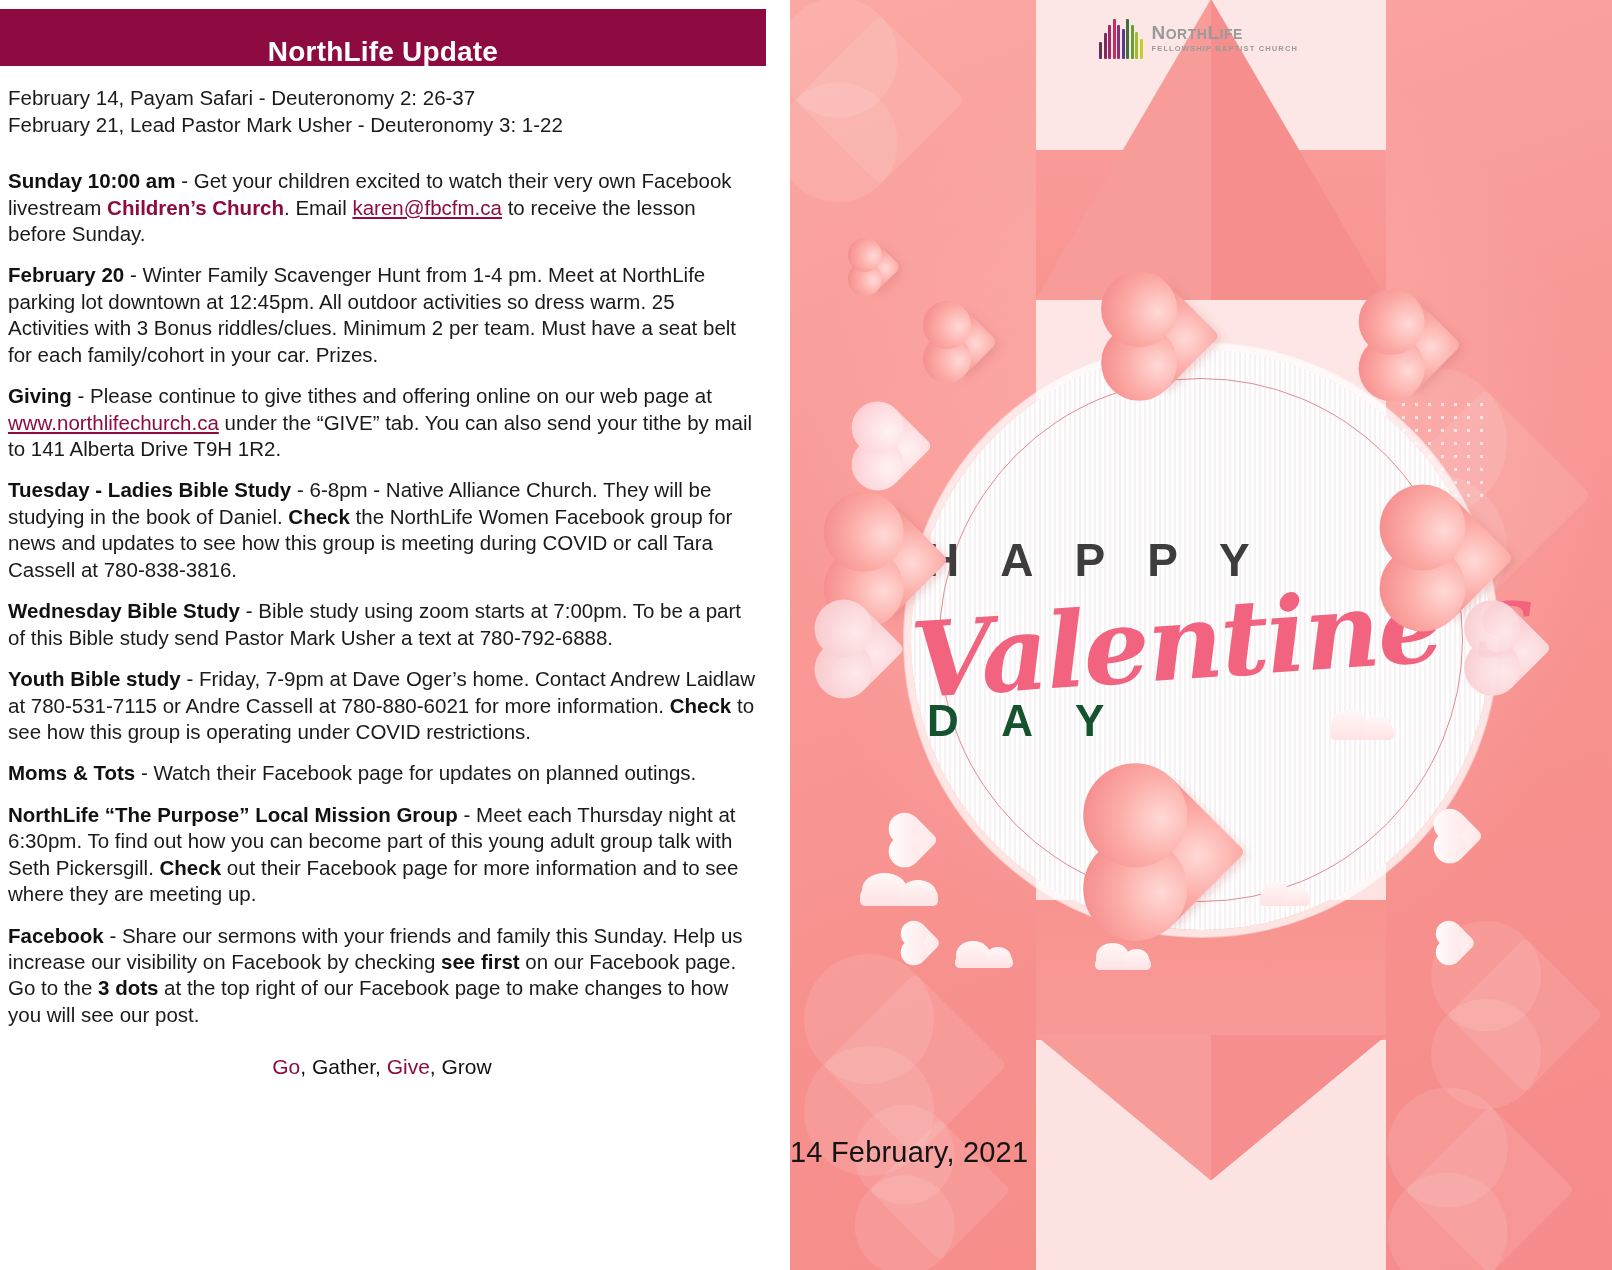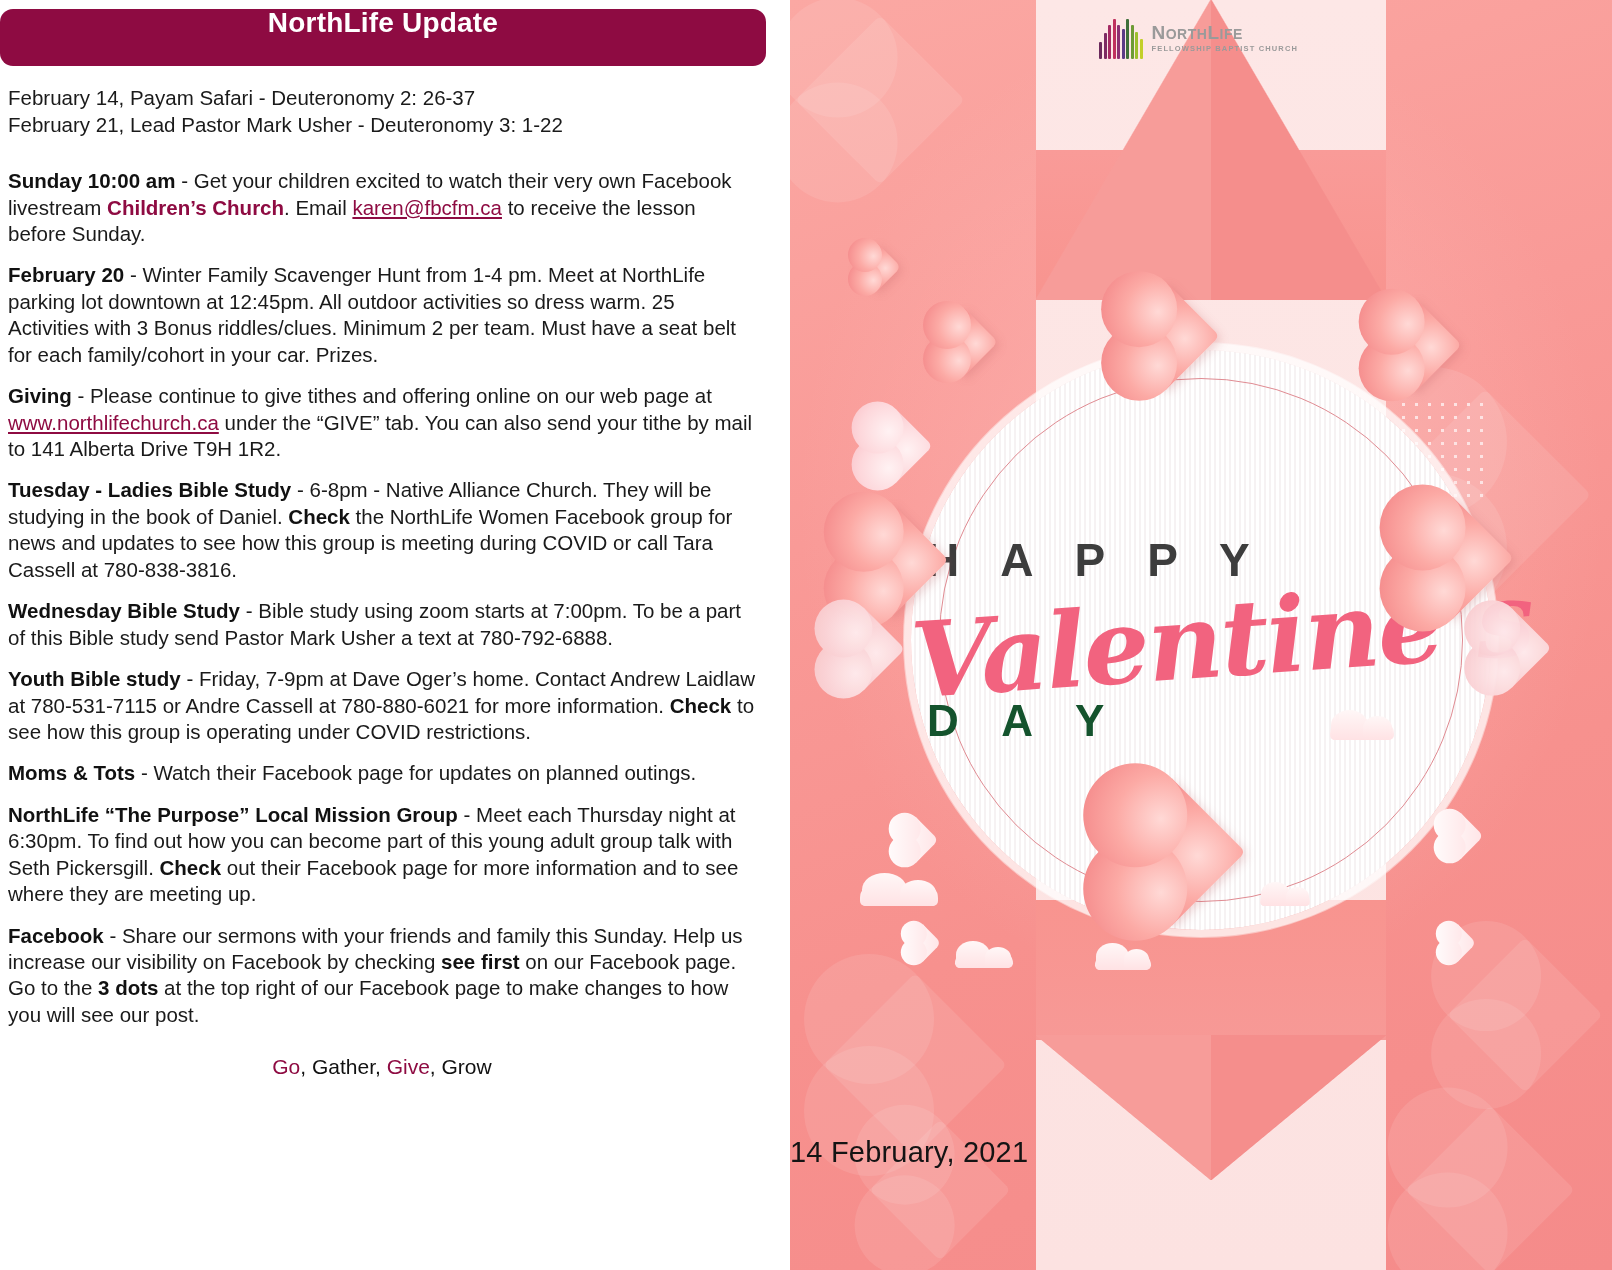--- a/index.html
+++ b/index.html
@@ -32,23 +32,22 @@
     overflow: hidden;
   }
   .banner {
     position: absolute;
     left: 0;
     top: 9px;
     width: 766px;
     height: 57px;
     background: #8e0b42;
     display: flex;
-    align-items: flex-start;
+    align-items: flex-end;
     justify-content: center;
-    border-radius: 13px;
   }
   .banner-title {
     color: #ffffff;
     font-size: 28px;
     font-weight: bold;
     letter-spacing: .2px;
     line-height: 1;
   }
   .left-body {
     position: absolute;

